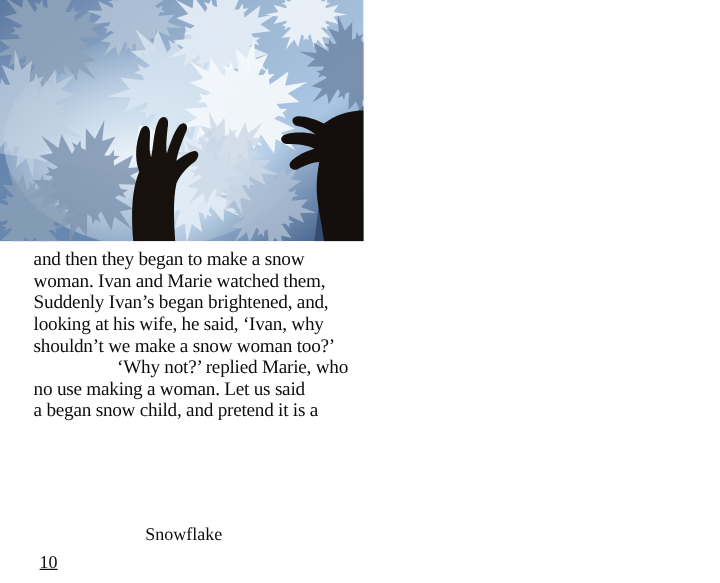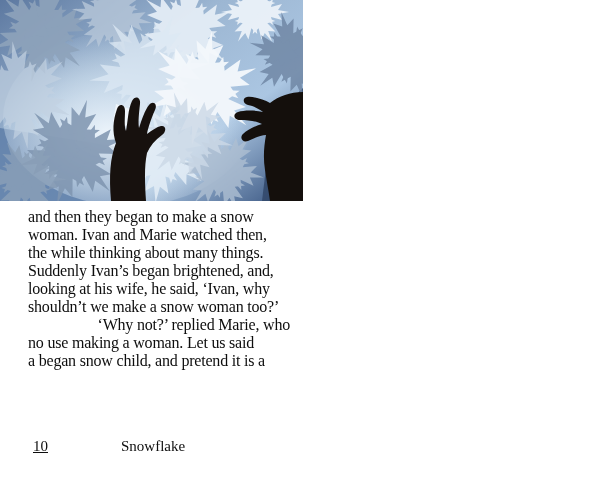--- a/index.html
+++ b/index.html
@@ -18,21 +18,21 @@
     position:absolute;font-size:16px;line-height:18px;letter-spacing:-0.2px;
     color:#0d0d0d;
   }
   #left-text{left:28px;top:208px;width:262px;}
   .bookline{white-space:nowrap;}
   .bookline.ind{text-indent:1.85em;text-align:right;}
 
   .folio, .running-title{
     position:absolute;font-size:15px;line-height:18px;letter-spacing:0;
   }
-  #left-folio{left:33px;top:437px;text-decoration:underline;}
+  #left-folio{left:33px;top:460px;text-decoration:underline;}
   #left-running{left:121px;top:437px;}
 </style>
 </head>
 <body>
 
 <div class="page" id="page-left">
 
   <div class="photo-wrap">
     <svg width="303" height="201" viewBox="0 0 303 201" aria-hidden="true">
       <defs>
@@ -82,22 +82,21 @@
       <path d="M120,128 L142,120 L150,140 L126,146 Z" fill="#c9d6e4" opacity="0.8"></path>
 
       <path d="M111,201 C109,176 110,158 116,143 C112,132 113,120 117,109 C119,103 125,104 125,111 C125,118 124,126 126,131 C128,121 128,109 132,101 C135,95 141,97 140,104 C139,113 138,122 139,128 C142,119 145,110 149,105 C153,100 158,104 155,110 C151,119 148,128 147,134 C152,130 157,127 161,126 C166,125 167,131 162,135 C155,140 150,146 147,153 C144,167 145,184 146,201 Z" fill="#17110e"></path>
 
       <path d="M303,92 C290,92 279,96 270,103 C263,99 252,96 247,97 C242,98 243,104 248,105 C254,106 259,109 263,112 C255,110 244,110 238,112 C232,114 234,120 240,120 C248,120 257,121 262,124 C255,126 247,130 243,134 C239,138 243,143 248,141 C254,138 261,135 266,135 C264,146 263,158 265,170 C267,183 269,193 270,201 L303,201 Z" fill="#140f0c"></path>
     </svg>
   </div>
 
   <div class="textblock" id="left-text">
       <div class="bookline">and then they began to make a snow</div>
-      <div class="bookline">woman. Ivan and Marie watched then,</div>
-      <div class="bookline">the while thinking about many things.</div>
+      <div class="bookline">woman. Ivan and Marie watched them,</div>
       <div class="bookline">Suddenly Ivan’s began brightened, and,</div>
       <div class="bookline">looking at his wife, he said, ‘Ivan, why</div>
       <div class="bookline">shouldn’t we make a snow woman too?’</div>
       <div class="bookline ind">‘Why not?’ replied Marie, who</div>
       <div class="bookline">no use making a woman. Let us said</div>
       <div class="bookline">a began snow child, and pretend it is a</div>
     </div>
 
   <div class="folio" id="left-folio">10</div>
   <div class="running-title" id="left-running">Snowflake</div>

